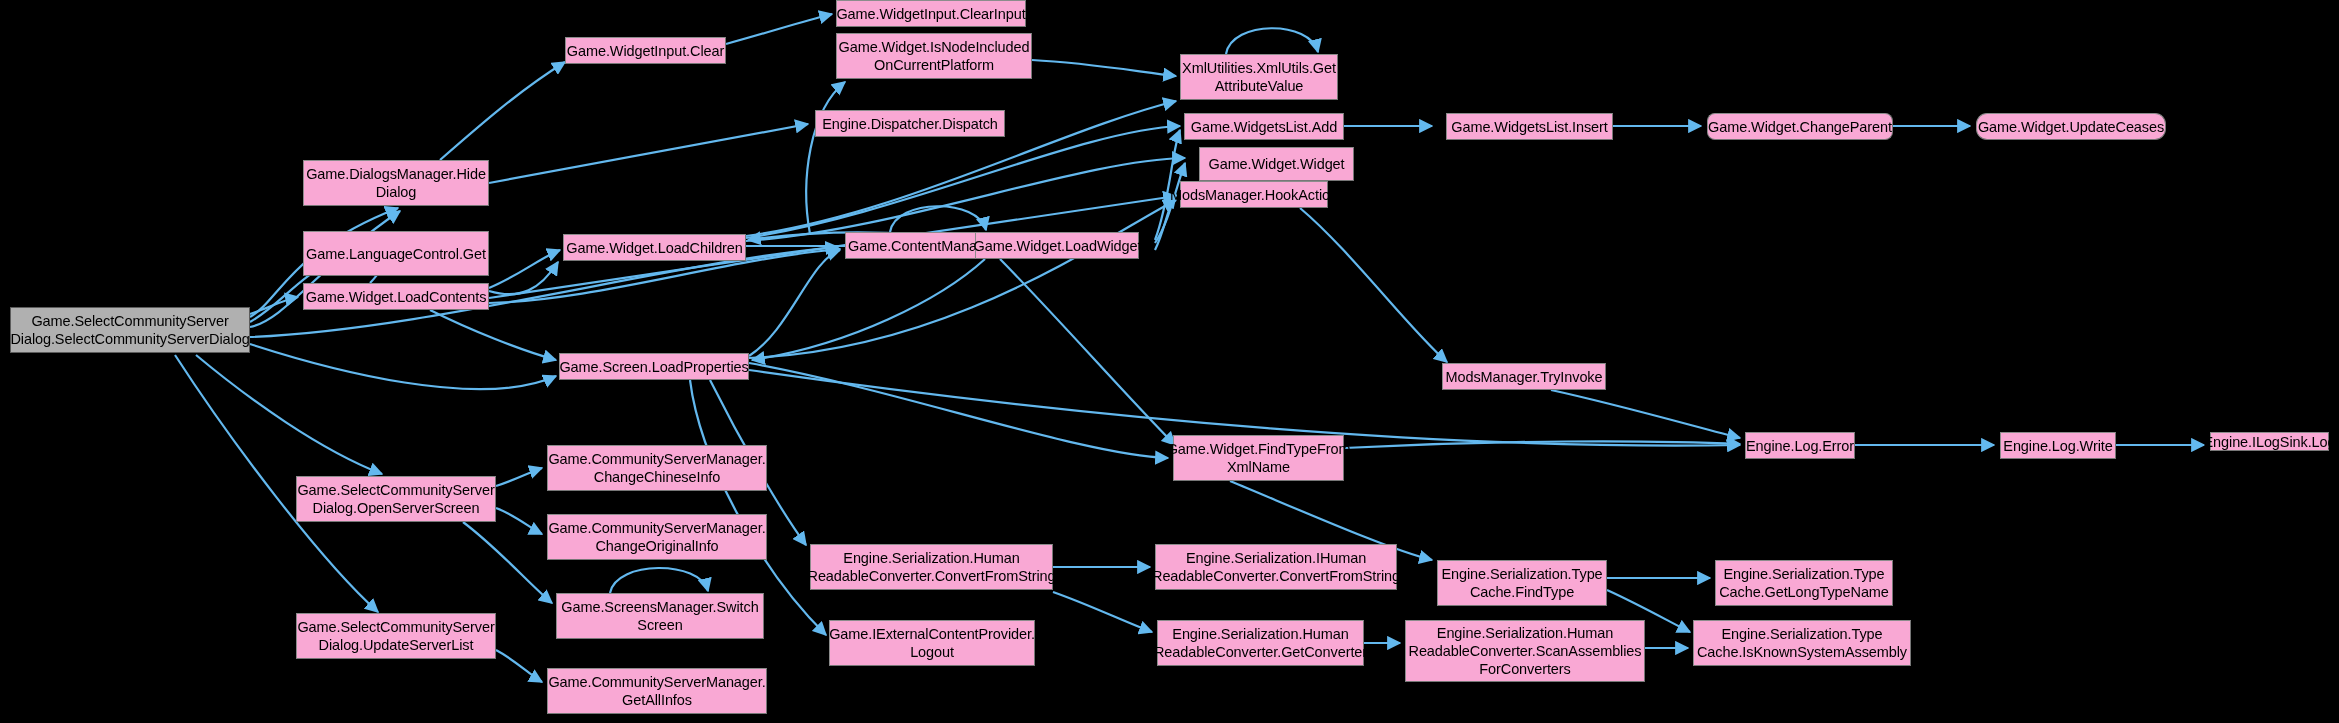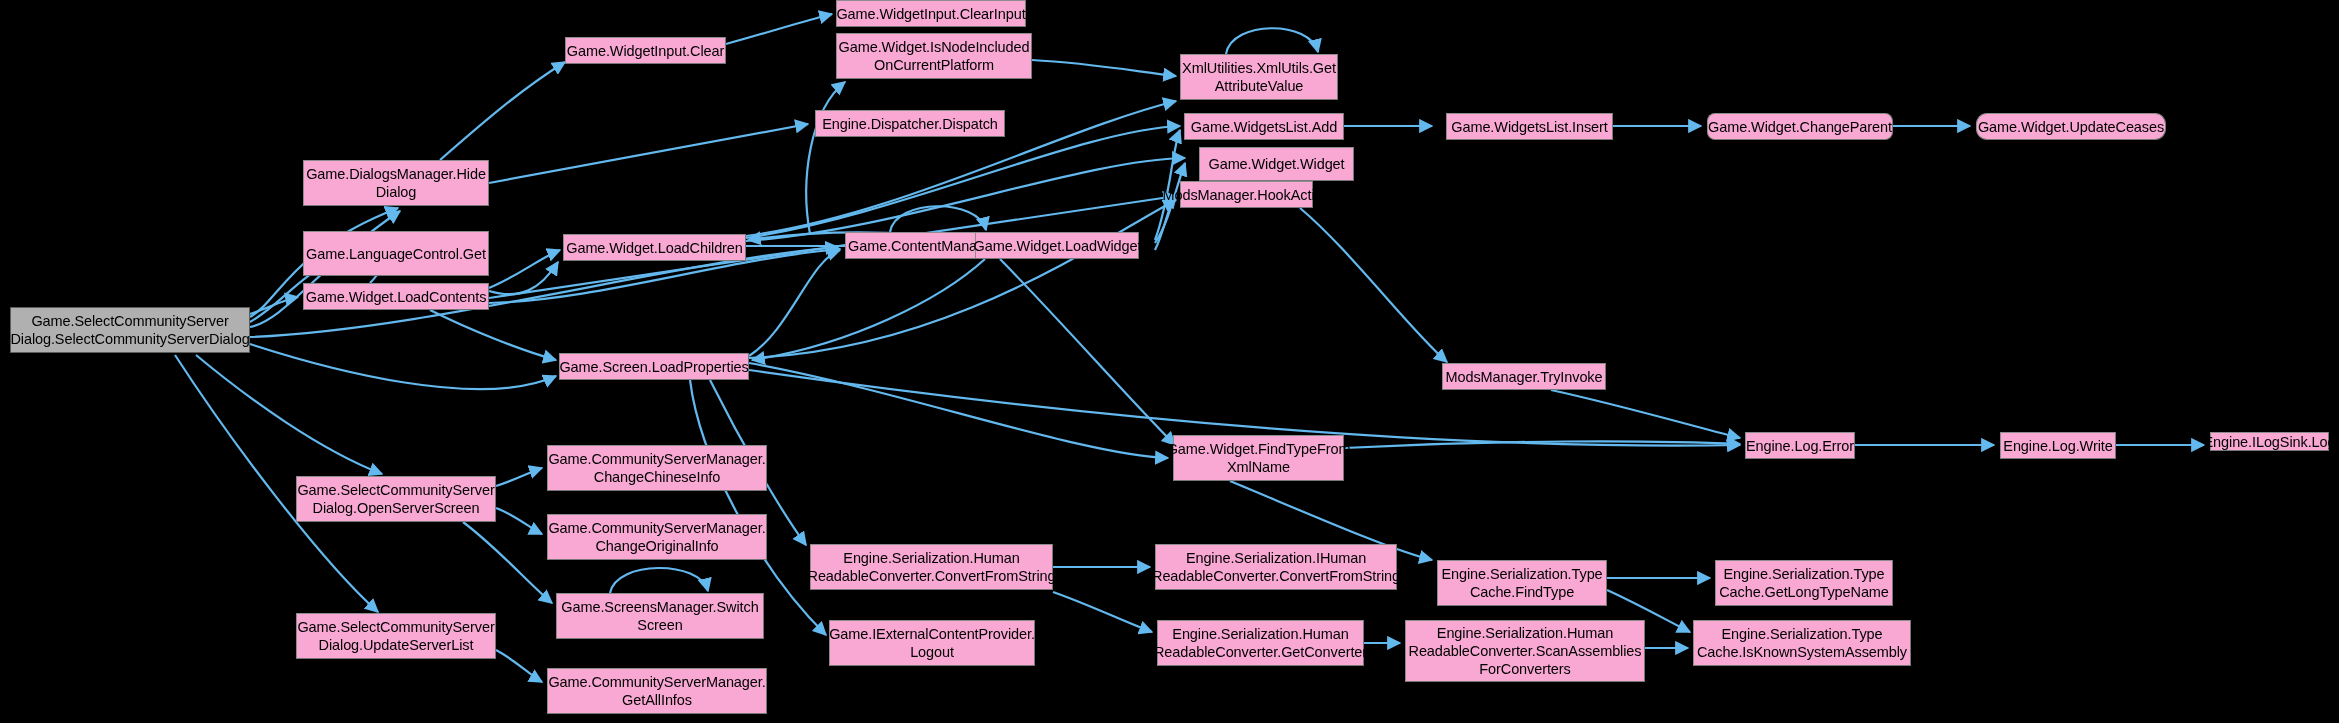--- a/index.html
+++ b/index.html
@@ -145,21 +145,21 @@
       <div class="node" style="left: 845px; top: 232px; width: 182px; height: 27px;">Game.ContentManager.Get</div>
       <div class="node" style="left: 810px; top: 544px; width: 243px; height: 46px;">Engine.Serialization.Human
 ReadableConverter.ConvertFromString</div>
       <div class="node" style="left: 829px; top: 620px; width: 206px; height: 46px;">Game.IExternalContentProvider.
 Logout</div>
       <div class="node" style="left: 975px; top: 232px; width: 164px; height: 27px; padding-left: 6px;">Game.Widget.LoadWidget</div>
       <div class="node" style="left: 1180px; top: 54px; width: 158px; height: 46px;">XmlUtilities.XmlUtils.Get
 AttributeValue</div>
       <div class="node" style="left: 1184px; top: 113px; width: 160px; height: 27px;">Game.WidgetsList.Add</div>
       <div class="node" style="left: 1189px; top: 147px; width: 155px; height: 34px; margin-left: 10px;">Game.Widget.Widget</div>
-      <div class="node" style="left: 1180px; top: 181px; width: 133px; height: 27px;">ModsManager.HookAction</div>
+      <div class="node" style="left: 1180px; top: 181px; width: 148px; height: 27px;">ModsManager.HookAction</div>
       <div class="node" style="left: 1173px; top: 435px; width: 171px; height: 46px;">Game.Widget.FindTypeFrom
 XmlName</div>
       <div class="node" style="left: 1155px; top: 544px; width: 242px; height: 46px;">Engine.Serialization.IHuman
 ReadableConverter.ConvertFromString</div>
       <div class="node" style="left: 1157px; top: 620px; width: 207px; height: 46px;">Engine.Serialization.Human
 ReadableConverter.GetConverter</div>
       <div class="node" style="left: 1442px; top: 363px; width: 164px; height: 27px;">ModsManager.TryInvoke</div>
       <div class="node" style="left: 1437px; top: 560px; width: 170px; height: 46px;">Engine.Serialization.Type
 Cache.FindType</div>
       <div class="node" style="left: 1405px; top: 620px; width: 240px; height: 62px;">Engine.Serialization.Human

